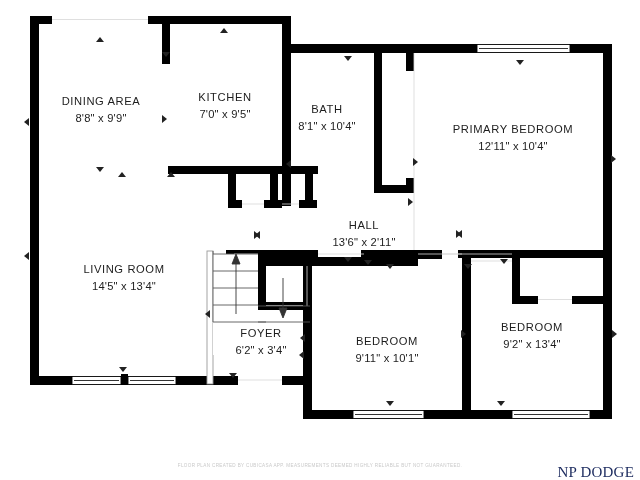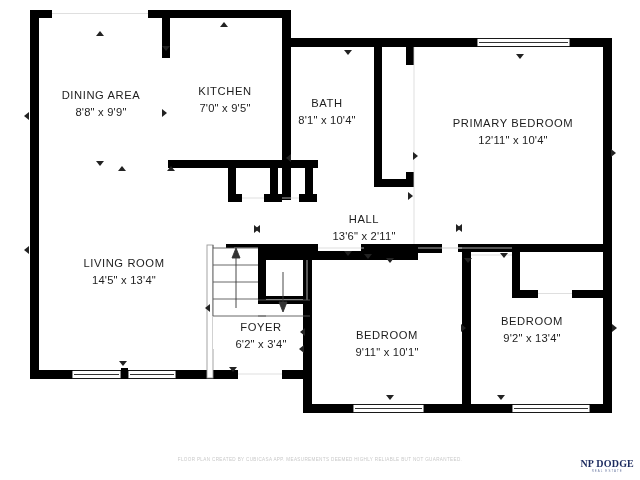--- a/index.html
+++ b/index.html
@@ -10,21 +10,21 @@
   }
   body {
     width: 640px;
     height: 480px;
     overflow: hidden;
     font-family: "Liberation Sans", sans-serif;
     position: relative;
   }
   #plan-root {
     position: absolute;
-    left: 0; top: 0;
+    left: 0; top: 6px;
     width: 640px;
     height: 336px;
     background: #ffffff;
   }
   svg#floorplan-svg {
     display: block;
     width: 640px;
     height: 480px;
   }
   .room-label-name {
@@ -63,22 +63,22 @@
   }
   .brand-logo {
     position: absolute;
     right: 6px;
     top: 459px;
     text-align: center;
     line-height: 1;
   }
   .brand-main {
     font-family: "Liberation Serif", serif;
-    font-size: 10px;
-    font-weight: bold;
+    font-size: 15px;
+    font-weight: normal;
     letter-spacing: 0.2px;
     color: #1b2a5e;
     display: block;
   }
   .brand-sub {
     font-family: "Liberation Sans", sans-serif;
     font-size: 2.9px;
     letter-spacing: 1.1px;
     color: #6d7ba3;
     display: block;

